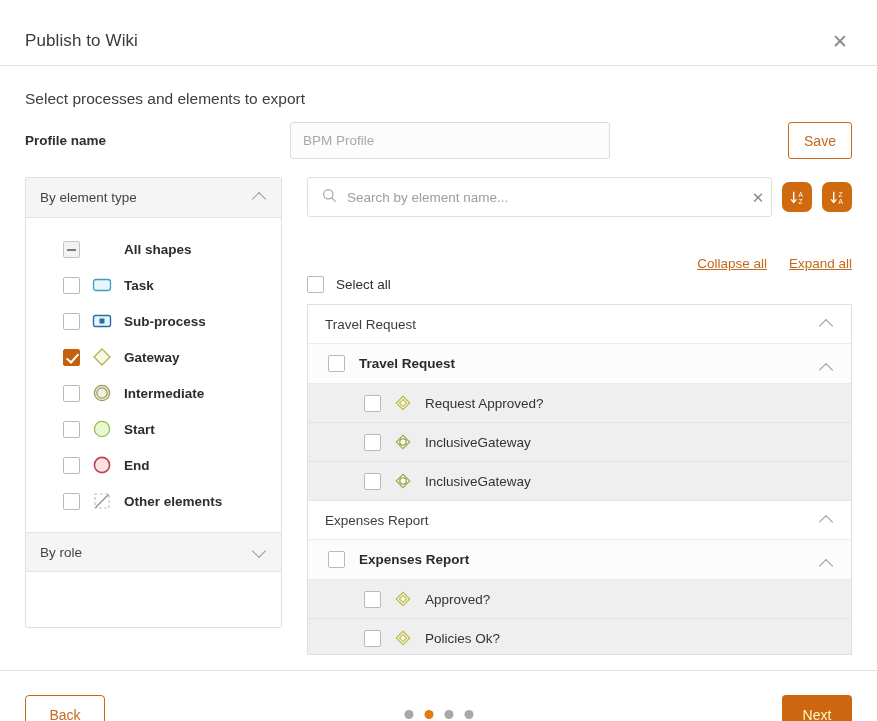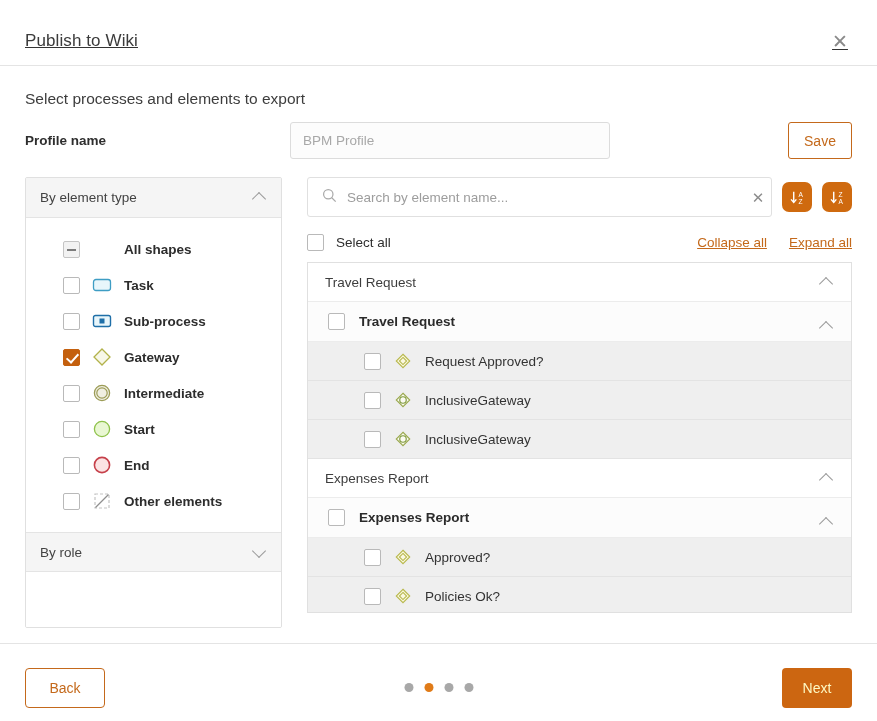--- a/index.html
+++ b/index.html
@@ -11,21 +11,20 @@
     overflow: hidden;
   }
   .dialog { width: 877px; height: 721px; display: flex; flex-direction: column; background:#fff; }
 
   
   .dlg-header {
     height: 66px; min-height: 66px;
     display: flex; align-items: center; justify-content: space-between;
     padding: 17px 24px 0 25px;
     border-bottom: 1px solid #e4e4e4;
-    text-decoration: underline;
   }
   .dlg-title { font-size: 17px; color: #3b3b3b; font-weight: 400; letter-spacing: .1px; }
   .close-btn {
     width: 26px; height: 26px; display:flex; align-items:center; justify-content:center;
     font-size: 19px; color: #8a8a8a; cursor: pointer; line-height: 1;
     background: none; border: none; font-family: "Liberation Sans", sans-serif;
   }
 
   
   .dlg-body { flex: 1; padding: 24px 25px 0 25px; position: relative; }
@@ -127,21 +126,21 @@
     width: 30px; height: 30px; border-radius: 7px; border: none;
     background: #cf6a0f; color:#fff; cursor:pointer;
     display:flex; align-items:center; justify-content:center;
     flex: none;
   }
 
   .tools-row {
     display:flex; align-items:center; justify-content:space-between;
     margin-top: 17px; margin-bottom: 11px;
   }
-  .select-all { display:flex; align-items:center; gap: 12px; cursor:pointer; }
+  .select-all { display:flex; align-items:center; gap: 12px; cursor:pointer;margin-top:42px; }
   .select-all-label { font-size: 13.5px; color: #2e2e2e; }
   .links { display:flex; gap: 22px; }
   .link {
     font-size: 13.5px; color: #c4691b; text-decoration: underline; cursor: pointer;
   }
 
   
   .tree {
     border: 1px solid #e0e0e0; background: #be185d;
     height: 351px; overflow: hidden; position: relative;

